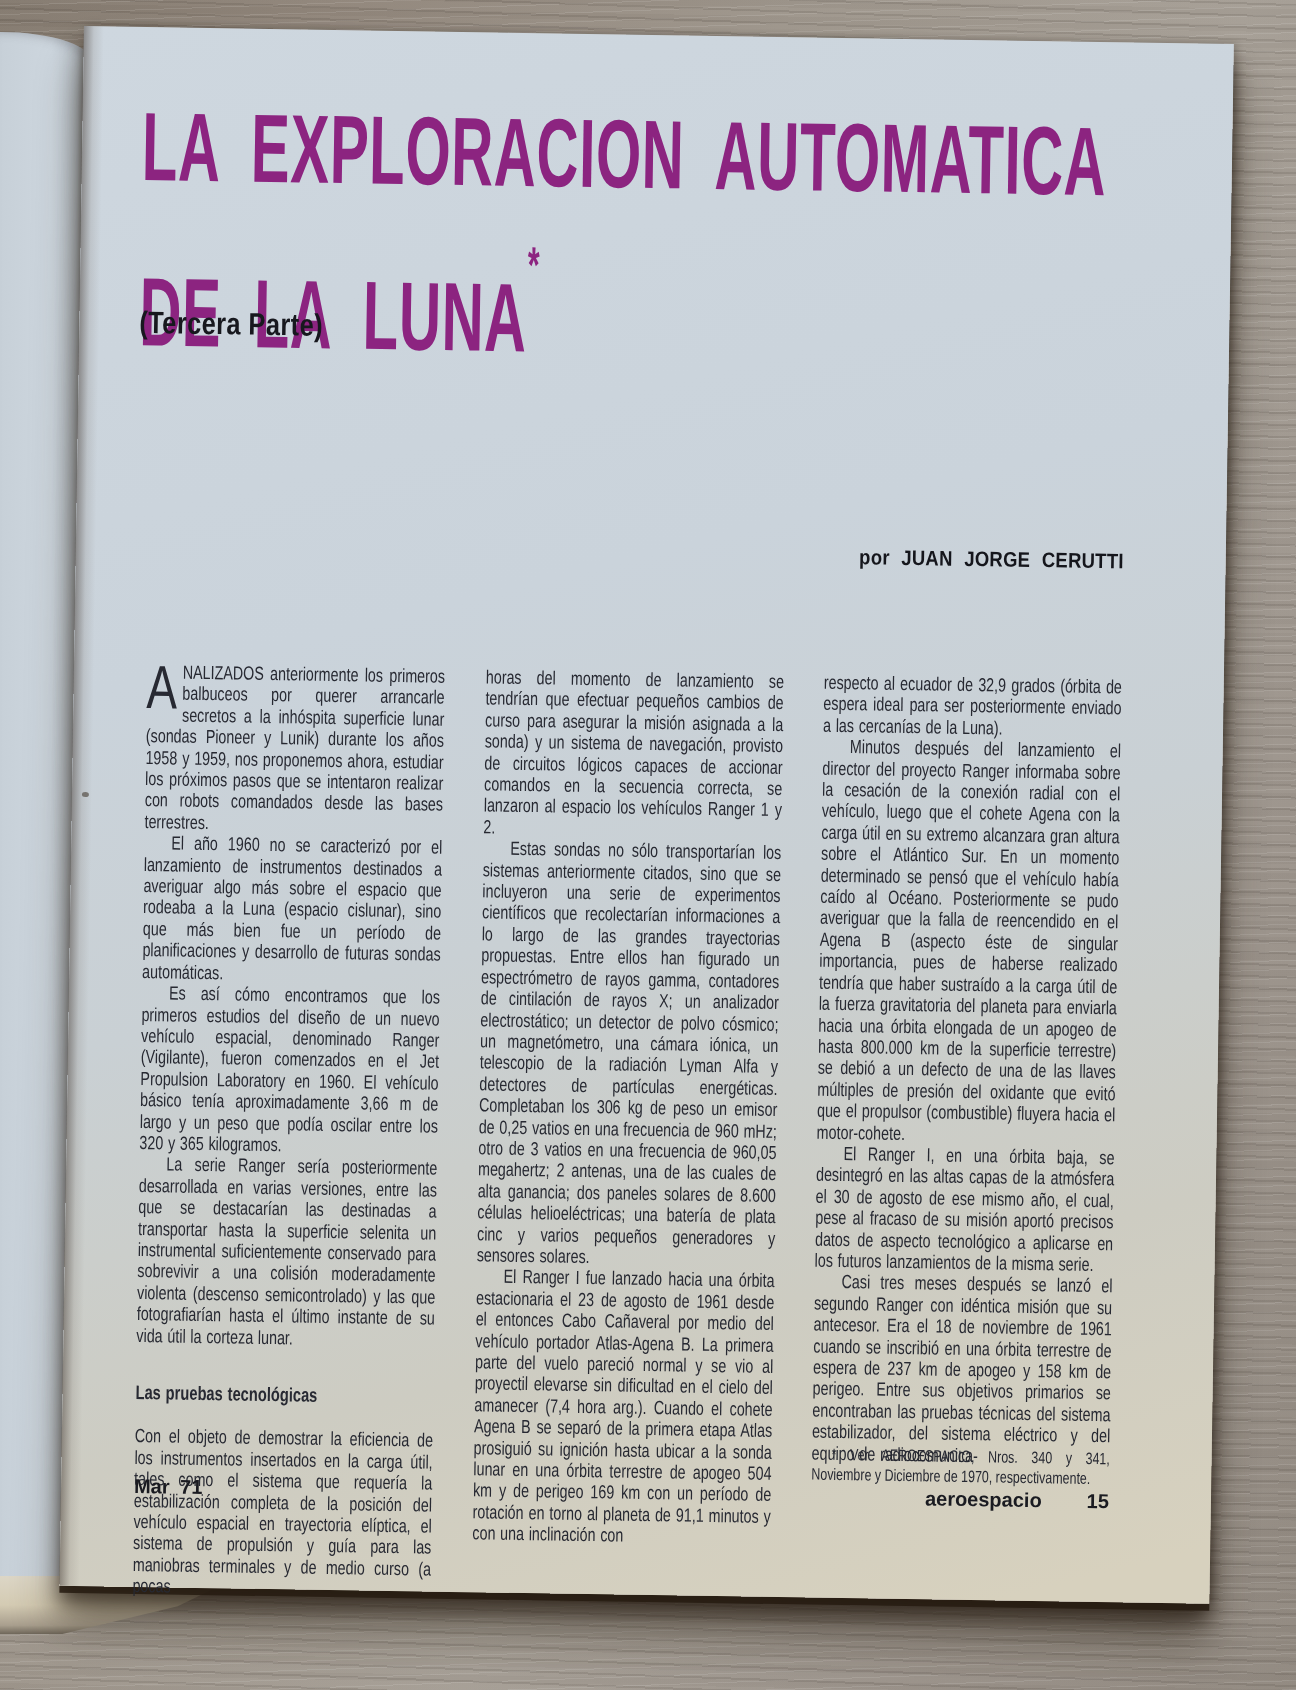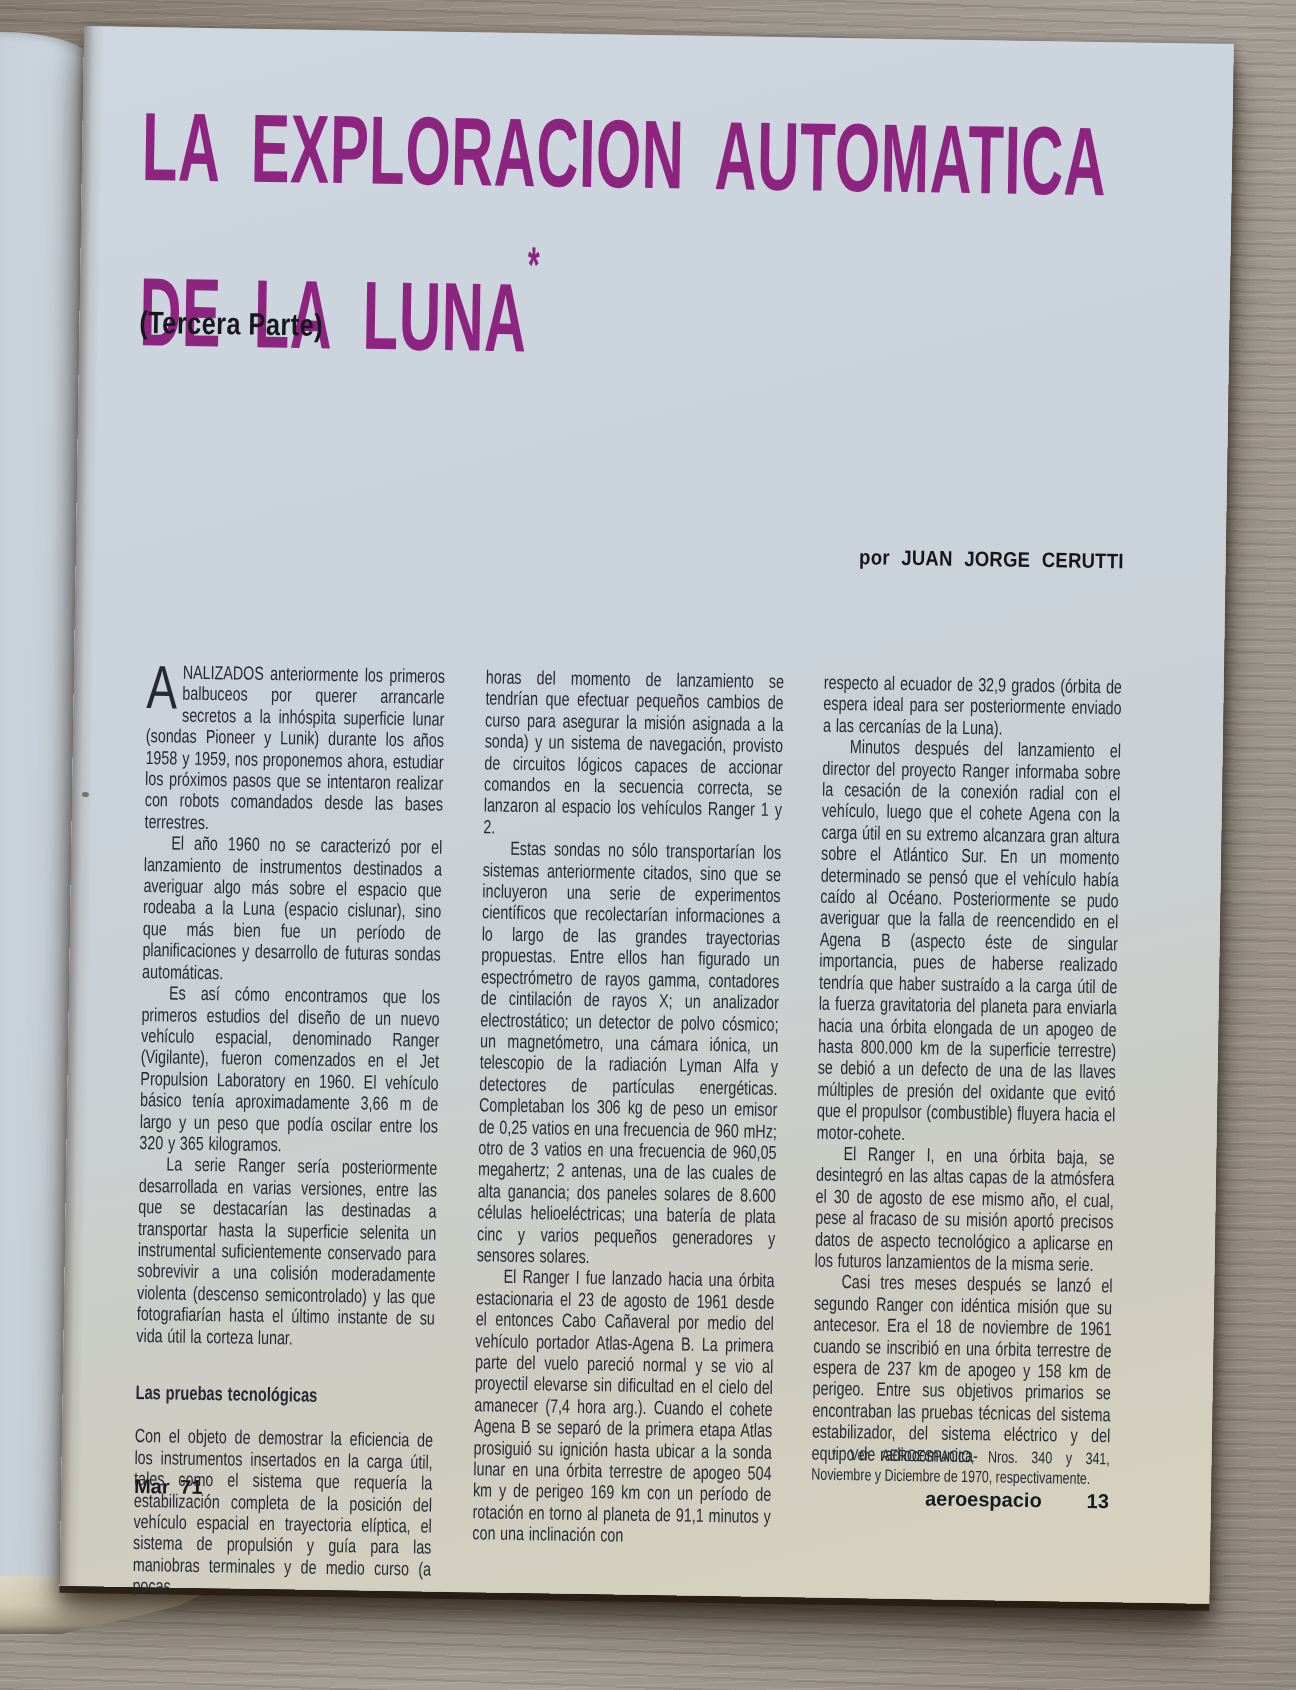--- a/index.html
+++ b/index.html
@@ -137,15 +137,15 @@
     <p>Casi tres meses después se lanzó el segundo Ranger con idéntica misión que su antecesor. Era el 18 de noviembre de 1961 cuando se inscribió en una órbita terrestre de espera de 237 km de apogeo y 158 km de perigeo. Entre sus objetivos primarios se encontraban las pruebas técnicas del sistema estabilizador, del sistema eléctrico y del equipo de radiocomunica-</p>
   </div>
 
   <div class="footnote">
     <p>* Ver AEROESPACIO, Nros. 340 y 341, Noviembre y Diciembre de 1970, respectivamente.</p>
   </div>
 
   <div class="footer-left">Mar 71</div>
   <div class="footer-right">
     <span>aeroespacio</span>
-    <span>13</span>
+    <span>15</span>
   </div>
 </div>
 
 </body></html>

